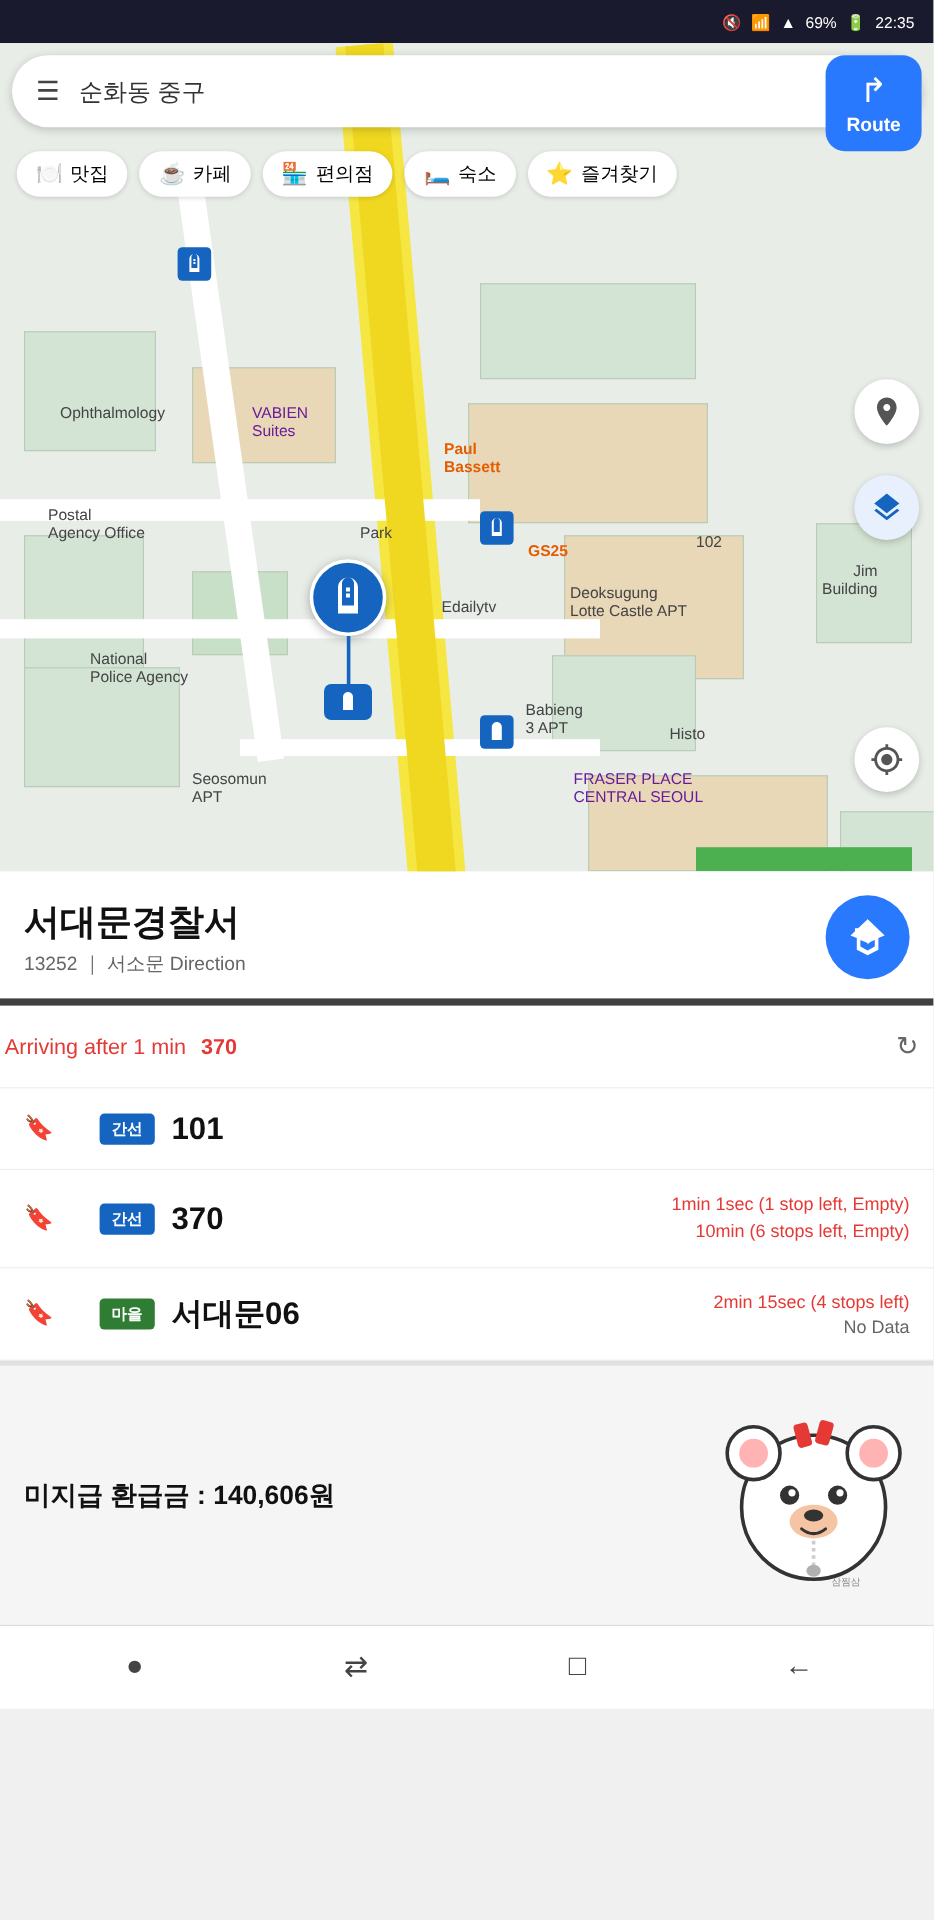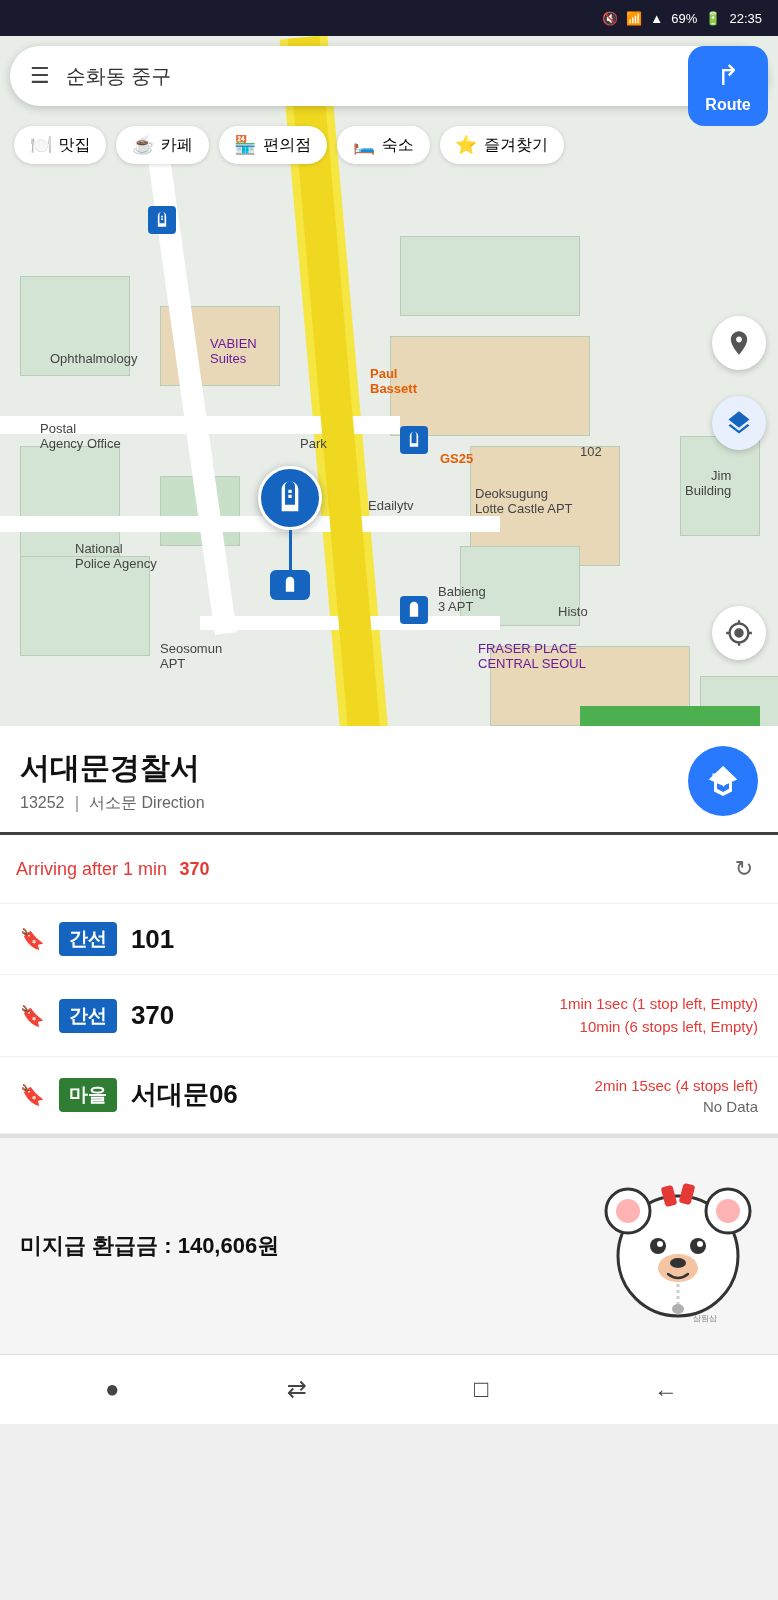--- a/index.html
+++ b/index.html
@@ -306,21 +306,21 @@
       background: white;
       width: 100%;
     }
 
     
     .place-info {
       padding: 20px 20px 16px 20px;
       display: flex;
       align-items: center;
       justify-content: space-between;
-      border-bottom: 3px solid #404040;
+      border-bottom: 6px solid #404040;
     }
     .place-name {
       font-size: 30px;
       font-weight: 700;
       color: #111;
       margin-bottom: 4px;
     }
     .place-sub {
       font-size: 16px;
       color: #666;
@@ -333,21 +333,21 @@
       display: flex;
       align-items: center;
       justify-content: center;
       cursor: pointer;
       flex-shrink: 0;
     }
     .navigate-btn svg { width: 36px; height: 36px; fill: white; }
 
     
     .arrival-info {
-      padding: 16px 16px;
+      padding: 16px 4px;
       display: flex;
       align-items: center;
       justify-content: space-between;
       border-bottom: 1px solid #eee;
     }
     .arrival-text {
       font-size: 18px;
       color: #e53935;
       font-weight: 500;
     }
@@ -381,24 +381,25 @@
     }
     .bookmark-icon {
       font-size: 20px;
       color: #999;
       cursor: pointer;
       flex-shrink: 0;
     }
     .bus-badge {
       padding: 4px 10px;
       border-radius: 4px;
-      font-size: 19px;
+      font-size: 13px;
       font-weight: 700;
       color: white;
       flex-shrink: 0;
+      margin-left: 24px;
     }
     .badge-blue { background: #1565c0; }
     .badge-green { background: #2e7d32; }
     .bus-number {
       font-size: 26px;
       font-weight: 700;
       color: #111;
       flex-shrink: 0;
       min-width: 70px;
     }
@@ -496,21 +497,21 @@
   <div class="block" style="top:200px; left:400px; width:180px; height:80px;"></div>
   <div class="block" style="top:410px; left:20px; width:100px; height:130px;"></div>
   <div class="block block-green" style="top:440px; left:160px; width:80px; height:70px;"></div>
   <div class="block block-tan" style="top:410px; left:470px; width:150px; height:120px;"></div>
   <div class="block" style="top:520px; left:20px; width:130px; height:100px;"></div>
   <div class="block" style="top:510px; left:460px; width:120px; height:80px;"></div>
   <div class="block block-tan" style="top:610px; left:490px; width:200px; height:80px;"></div>
   <div class="block" style="top:640px; left:700px; width:80px; height:60px;"></div>
   <div class="block" style="top:400px; left:680px; width:80px; height:100px;"></div>
 
-  <div class="map-label" style="top:300px; left:50px;margin-top:15px;">Ophthalmology</div>
+  <div class="map-label" style="top:300px; left:50px;">Ophthalmology</div>
   <div class="map-label map-label-purple" style="top:300px; left:210px;">VABIEN<br>Suites</div>
   <div class="map-label map-label-orange" style="top:330px; left:370px;">Paul<br>Bassett</div>
   <div class="map-label" style="top:385px; left:40px;">Postal<br>Agency Office</div>
   <div class="map-label" style="top:400px; left:300px;">Park</div>
   <div class="map-label map-label-orange" style="top:415px; left:440px;">GS25</div>
   <div class="map-label" style="top:408px; left:540px;margin-left:40px;">102</div>
   <div class="map-label" style="top:462px; left:368px;">Edailytv</div>
   <div class="map-label" style="top:450px; left:475px;">Deoksugung<br>Lotte Castle APT</div>
   <div class="map-label" style="top:505px; left:75px;">National<br>Police Agency</div>
   <div class="map-label" style="top:548px; left:438px;">Babieng<br>3 APT</div>

